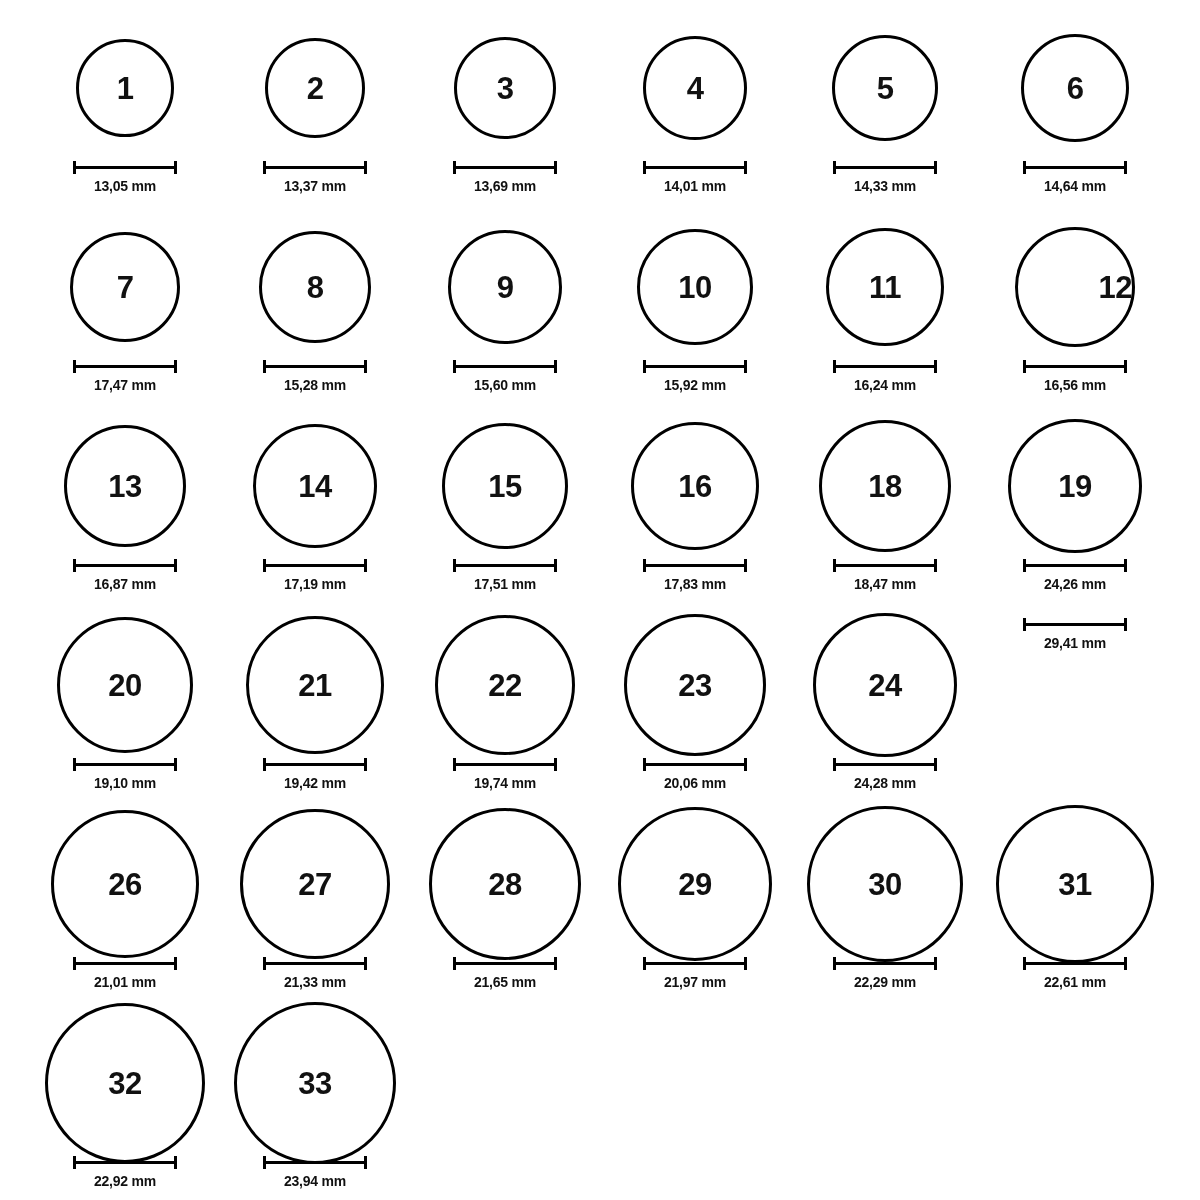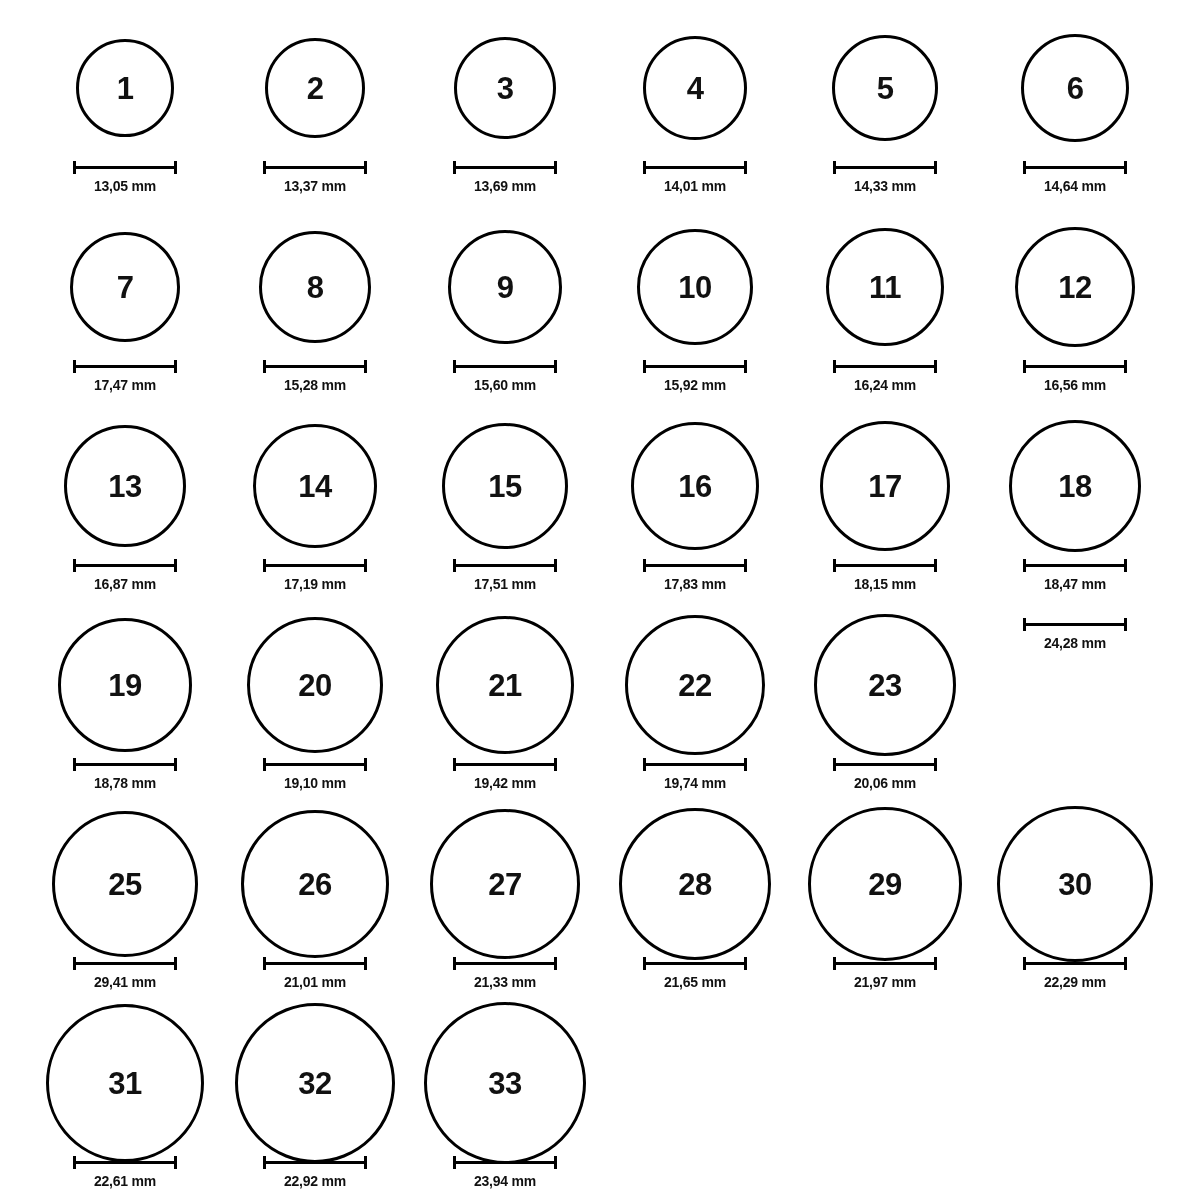--- a/index.html
+++ b/index.html
@@ -259,21 +259,21 @@
         <div class="measure">
           <div class="measure-line" style="width: 104px;">
             <span class="measure-cap left"></span>
             <span class="measure-cap right"></span>
           </div>
         </div>
         <div class="measure-label">16,24 mm</div>
       </div>
       <div class="size-cell">
         <div class="circle-wrap">
-          <div class="ring-circle" style="width: 120px; height: 120px;">
+          <div class="ring-circle" style="width: 120px; height: 120px; justify-content: flex-end;">
             <span class="ring-number">12</span>
           </div>
         </div>
         <div class="measure">
           <div class="measure-line" style="width: 104px;">
             <span class="measure-cap left"></span>
             <span class="measure-cap right"></span>
           </div>
         </div>
         <div class="measure-label">16,56 mm</div>
@@ -329,34 +329,20 @@
         <div class="measure">
           <div class="measure-line" style="width: 104px;">
             <span class="measure-cap left"></span>
             <span class="measure-cap right"></span>
           </div>
         </div>
         <div class="measure-label">17,83 mm</div>
       </div>
       <div class="size-cell">
         <div class="circle-wrap">
-          <div class="ring-circle" style="width: 130px; height: 130px;">
-            <span class="ring-number">17</span>
-          </div>
-        </div>
-        <div class="measure">
-          <div class="measure-line" style="width: 104px;">
-            <span class="measure-cap left"></span>
-            <span class="measure-cap right"></span>
-          </div>
-        </div>
-        <div class="measure-label">18,15 mm</div>
-      </div>
-      <div class="size-cell">
-        <div class="circle-wrap">
           <div class="ring-circle" style="width: 132px; height: 132px;">
             <span class="ring-number">18</span>
           </div>
         </div>
         <div class="measure">
           <div class="measure-line" style="width: 104px;">
             <span class="measure-cap left"></span>
             <span class="measure-cap right"></span>
           </div>
         </div>
@@ -367,21 +353,21 @@
           <div class="ring-circle" style="width: 134px; height: 134px;">
             <span class="ring-number">19</span>
           </div>
         </div>
         <div class="measure">
           <div class="measure-line" style="width: 104px;">
             <span class="measure-cap left"></span>
             <span class="measure-cap right"></span>
           </div>
         </div>
-        <div class="measure-label">18,78 mm</div>
+        <div class="measure-label">24,26 mm</div>
       </div>
       <div class="size-cell">
         <div class="circle-wrap">
           <div class="ring-circle" style="width: 136px; height: 136px;">
             <span class="ring-number">20</span>
           </div>
         </div>
         <div class="measure">
           <div class="measure-line" style="width: 104px;">
             <span class="measure-cap left"></span>
@@ -426,34 +412,34 @@
         </div>
         <div class="measure">
           <div class="measure-line" style="width: 104px;">
             <span class="measure-cap left"></span>
             <span class="measure-cap right"></span>
           </div>
         </div>
         <div class="measure-label">20,06 mm</div>
       </div>
       <div class="size-cell">
+        <div class="circle-wrap">
+          <div class="ring-circle" style="width: 144px; height: 144px;">
+            <span class="ring-number">24</span>
+          </div>
+        </div>
         <div class="measure">
           <div class="measure-line" style="width: 104px;">
             <span class="measure-cap left"></span>
             <span class="measure-cap right"></span>
           </div>
         </div>
         <div class="measure-label">24,28 mm</div>
       </div>
       <div class="size-cell">
-        <div class="circle-wrap">
-          <div class="ring-circle" style="width: 146px; height: 146px;">
-            <span class="ring-number">25</span>
-          </div>
-        </div>
         <div class="measure">
           <div class="measure-line" style="width: 104px;">
             <span class="measure-cap left"></span>
             <span class="measure-cap right"></span>
           </div>
         </div>
         <div class="measure-label">29,41 mm</div>
       </div>
       <div class="size-cell">
         <div class="circle-wrap">

